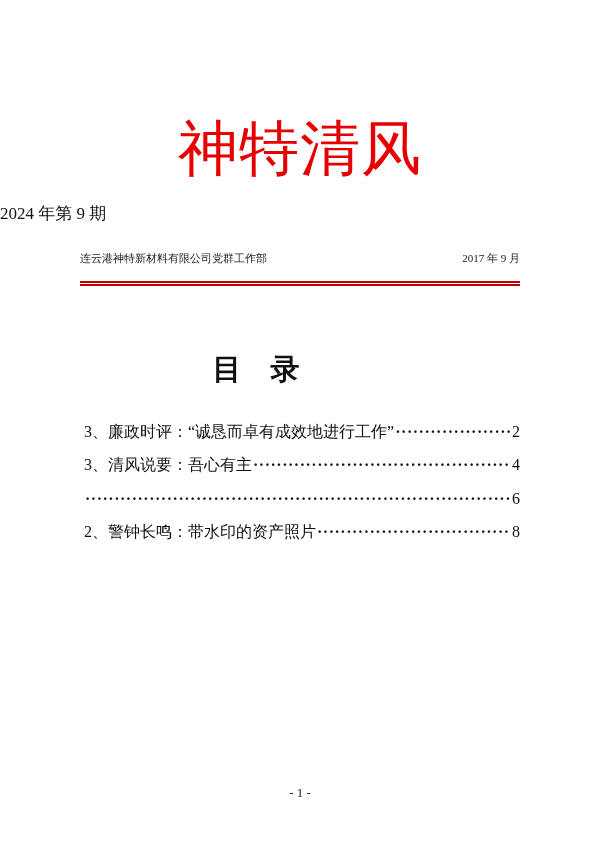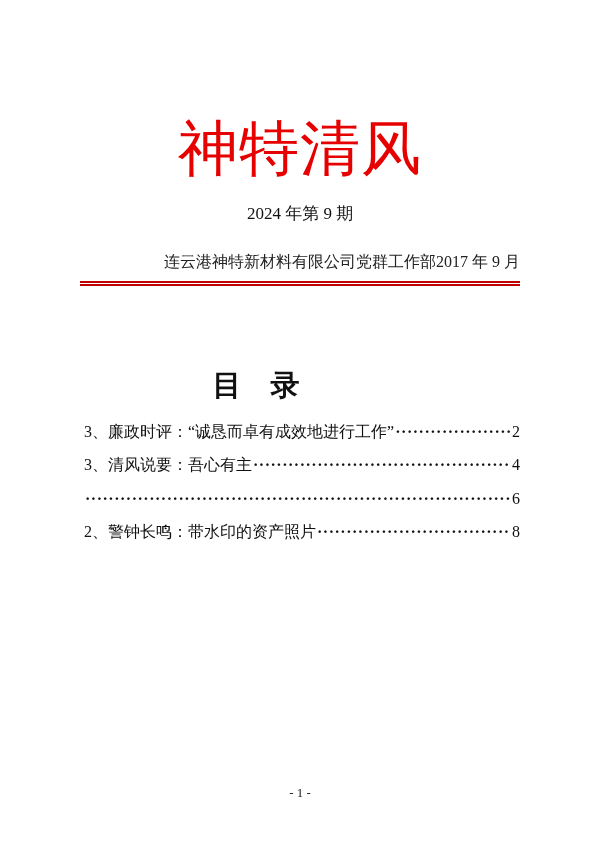--- a/index.html
+++ b/index.html
@@ -29,50 +29,51 @@
     font-weight: 400;
     color: var(--title-red, #e60000);
     letter-spacing: 1px;
     white-space: nowrap;
   }
   .issue-line {
     position: absolute;
     top: 202px;
     left: 0;
     width: 600px;
-    text-align: center;
+    text-align: left;
     font-size: 17px;
     line-height: 1.4;
     color: #111;
   }
   .pub-row {
     position: absolute;
     top: 251px;
     left: 80px;
     width: 440px;
     display: flex;
-    justify-content: flex-end;
+    justify-content: space-between;
     align-items: baseline;
-    font-size: 16px;
+    font-size: 11px;
     line-height: 1.4;
     color: #222;
+    gap: 48px;
   }
   .red-rule {
     position: absolute;
     top: 281px;
     left: 80px;
     width: 440px;
     height: 5px;
     box-sizing: border-box;
     border-top: 2px solid var(--rule-red, #c00000);
     border-bottom: 2px solid var(--rule-red, #c00000);
   }
   .toc-heading {
     position: absolute;
-    top: 367px;
+    top: 351px;
     left: 0;
     width: 512px;
     margin: 0;
     text-align: center;
     font-size: 29px;
     line-height: 1.3;
     font-weight: 700;
     color: #111;
     white-space: pre;
   }

